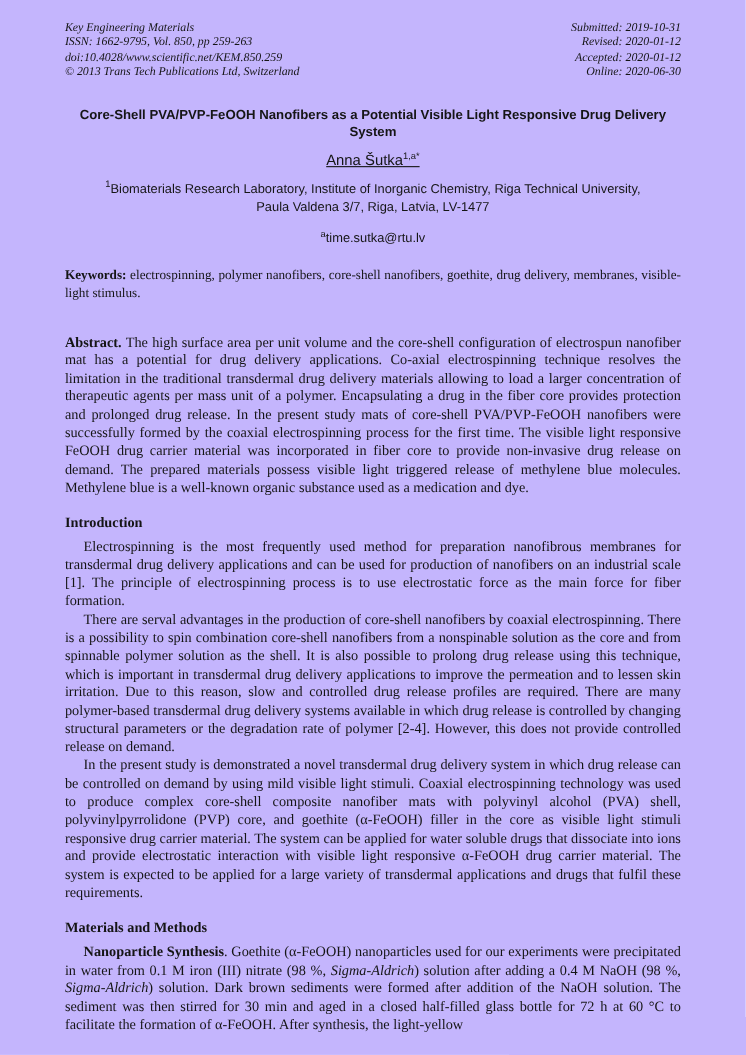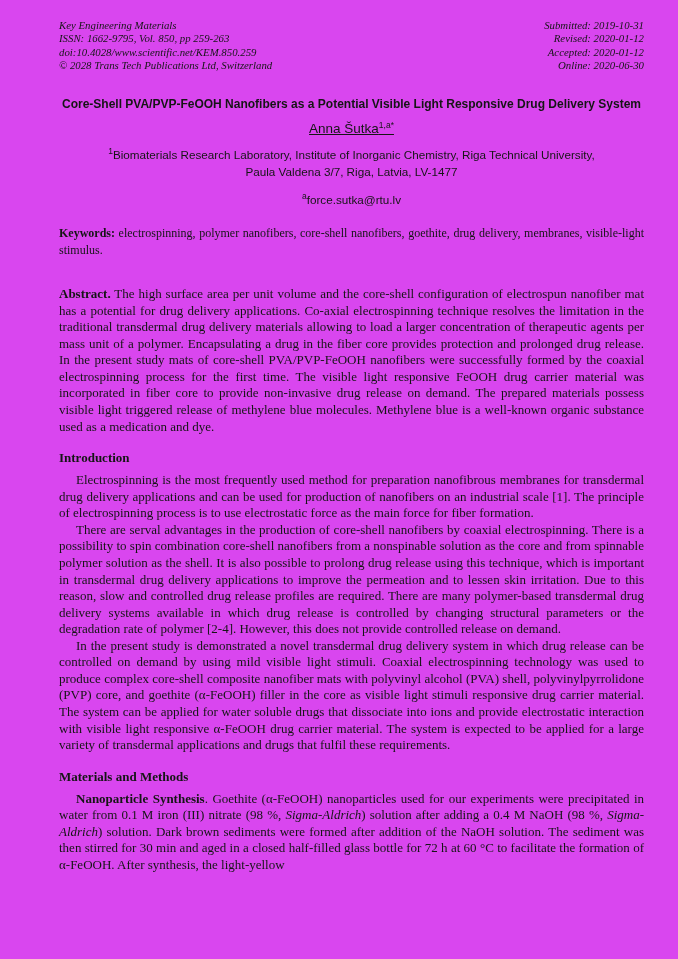--- a/index.html
+++ b/index.html
@@ -5,23 +5,23 @@
   html, body {
     margin: 0;
     padding: 0;
     background: #ffffff;
   }
   .page {
     position: relative;
     width: 678px;
     height: 959px;
     box-sizing: border-box;
-    background: #d946ef;
+    background: #c4b5fd;
     color: #151515;
-    padding: 19px 34px 0 59px;
+    padding: 19px 59px 0 59px;
     overflow: hidden;
     font-family: "Liberation Serif", serif;
   }
   
   .jheader {
     display: flex;
     justify-content: space-between;
     font-style: italic;
     font-size: 10.8px;
     line-height: 1.24;
@@ -96,40 +96,40 @@
 </head>
 <body>
 
 <div class="page">
 
   <div class="jheader">
     <div class="left">
       <div>Key Engineering Materials</div>
       <div>ISSN: 1662-9795, Vol. 850, pp 259-263</div>
       <div>doi:10.4028/www.scientific.net/KEM.850.259</div>
-      <div>© 2028 Trans Tech Publications Ltd, Switzerland</div>
+      <div>© 2013 Trans Tech Publications Ltd, Switzerland</div>
     </div>
     <div class="right">
       <div>Submitted: 2019-10-31</div>
       <div>Revised: 2020-01-12</div>
       <div>Accepted: 2020-01-12</div>
       <div>Online: 2020-06-30</div>
     </div>
   </div>
 
   <div class="title">Core-Shell PVA/PVP-FeOOH Nanofibers as a Potential Visible Light Responsive Drug Delivery System</div>
 
   <div class="author"><span>Anna Šutka</span><sup>1,a*</sup></div>
 
   <div class="affil">
     <div><sup>1</sup><span>Biomaterials Research Laboratory, Institute of Inorganic Chemistry, Riga Technical University,</span></div>
     <div>Paula Valdena 3/7, Riga, Latvia, LV-1477</div>
   </div>
 
-  <div class="email"><sup>a</sup><span class="email-link">force.sutka@rtu.lv</span></div>
+  <div class="email"><sup>a</sup><span class="email-link">time.sutka@rtu.lv</span></div>
 
   <div class="keywords"><b>Keywords:</b><span> electrospinning, polymer nanofibers, core-shell nanofibers, goethite, drug delivery, membranes, visible-light stimulus.</span></div>
 
   <p class="body-par abstract"><b>Abstract.</b><span> The high surface area per unit volume and the core-shell configuration of electrospun nanofiber mat has a potential for drug delivery applications. Co-axial electrospinning technique resolves the limitation in the traditional transdermal drug delivery materials allowing to load a larger concentration of therapeutic agents per mass unit of a polymer. Encapsulating a drug in the fiber core provides protection and prolonged drug release. In the present study mats of core-shell PVA/PVP-FeOOH nanofibers were successfully formed by the coaxial electrospinning process for the first time. The visible light responsive FeOOH drug carrier material was incorporated in fiber core to provide non-invasive drug release on demand. The prepared materials possess visible light triggered release of methylene blue molecules. Methylene blue is a well-known organic substance used as a medication and dye.</span></p>
 
   <h2 class="section-heading heading-gap">Introduction</h2>
   <p class="body-par indent">Electrospinning is the most frequently used method for preparation nanofibrous membranes for transdermal drug delivery applications and can be used for production of nanofibers on an industrial scale [1]. The principle of electrospinning process is to use electrostatic force as the main force for fiber formation.</p>
   <p class="body-par indent">There are serval advantages in the production of core-shell nanofibers by coaxial electrospinning. There is a possibility to spin combination core-shell nanofibers from a nonspinable solution as the core and from spinnable polymer solution as the shell. It is also possible to prolong drug release using this technique, which is important in transdermal drug delivery applications to improve the permeation and to lessen skin irritation. Due to this reason, slow and controlled drug release profiles are required. There are many polymer-based transdermal drug delivery systems available in which drug release is controlled by changing structural parameters or the degradation rate of polymer [2-4]. However, this does not provide controlled release on demand.</p>
   <p class="body-par indent">In the present study is demonstrated a novel transdermal drug delivery system in which drug release can be controlled on demand by using mild visible light stimuli. Coaxial electrospinning technology was used to produce complex core-shell composite nanofiber mats with polyvinyl alcohol (PVA) shell, polyvinylpyrrolidone (PVP) core, and goethite (α-FeOOH) filler in the core as visible light stimuli responsive drug carrier material. The system can be applied for water soluble drugs that dissociate into ions and provide electrostatic interaction with visible light responsive α-FeOOH drug carrier material. The system is expected to be applied for a large variety of transdermal applications and drugs that fulfil these requirements.</p>
 

